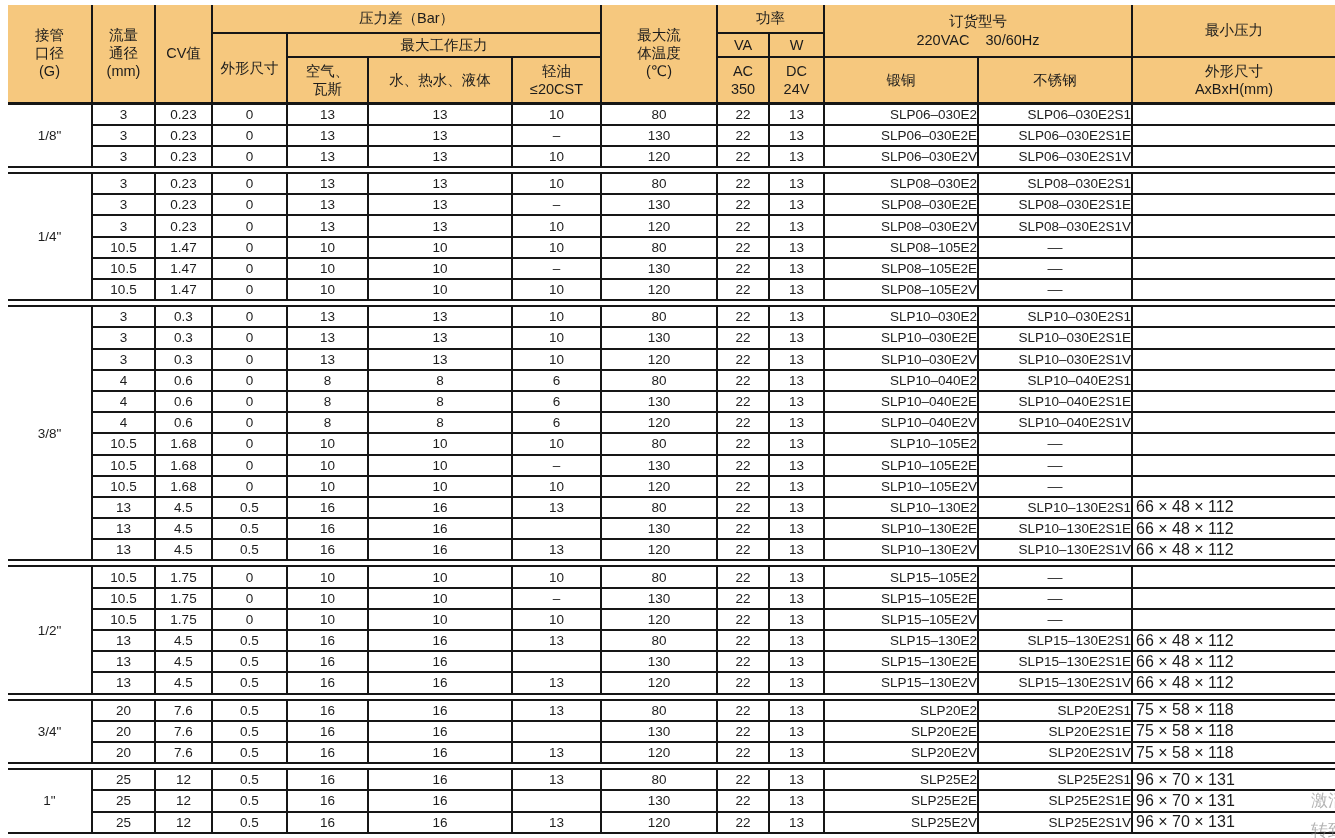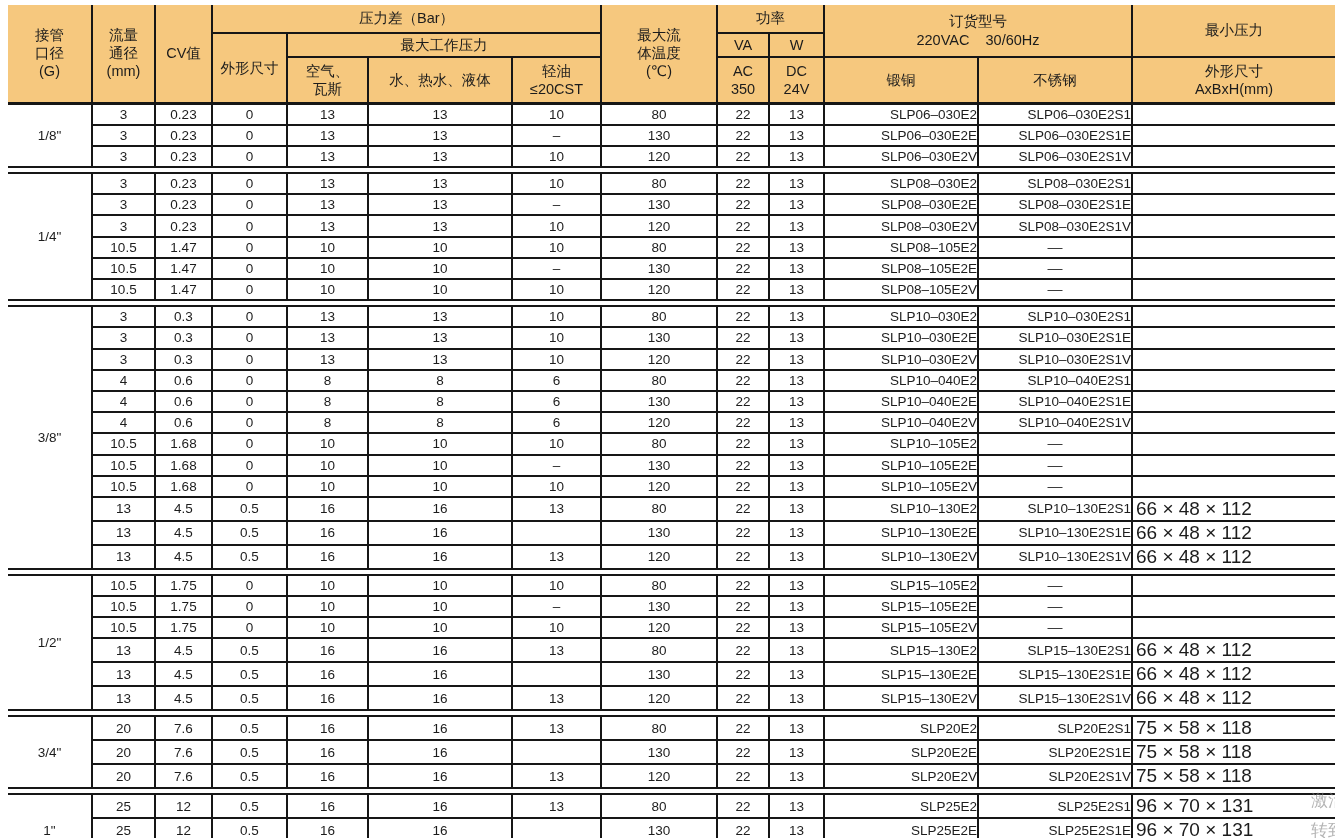--- a/index.html
+++ b/index.html
@@ -40,21 +40,21 @@
   .spec thead tr.hr2 { height: 24px; }
   .spec thead tr.hr3 { height: 46px; }
 
   .spec tbody td {
     height: 19.2px;
     font-size: 13.5px;
     background: #ffffff;
   }
   .spec tbody td.size-cell { font-size: 13.5px; }
   .spec tbody td.model { text-align: right; padding-left: 15px; }
-  .spec tbody td.dim   { text-align: left; padding-left: 3px; font-size: 19px; }
+  .spec tbody td.dim   { text-align: left; padding-left: 3px; font-size: 16px; }
 
   .spec tbody tr.sep td {
     height: 4px;
     border-left: none; border-right: none;
     border-top: 2px solid #161616;
     border-bottom: 2px solid #161616;
     background: #ffffff;
   }
 
   .watermark {

